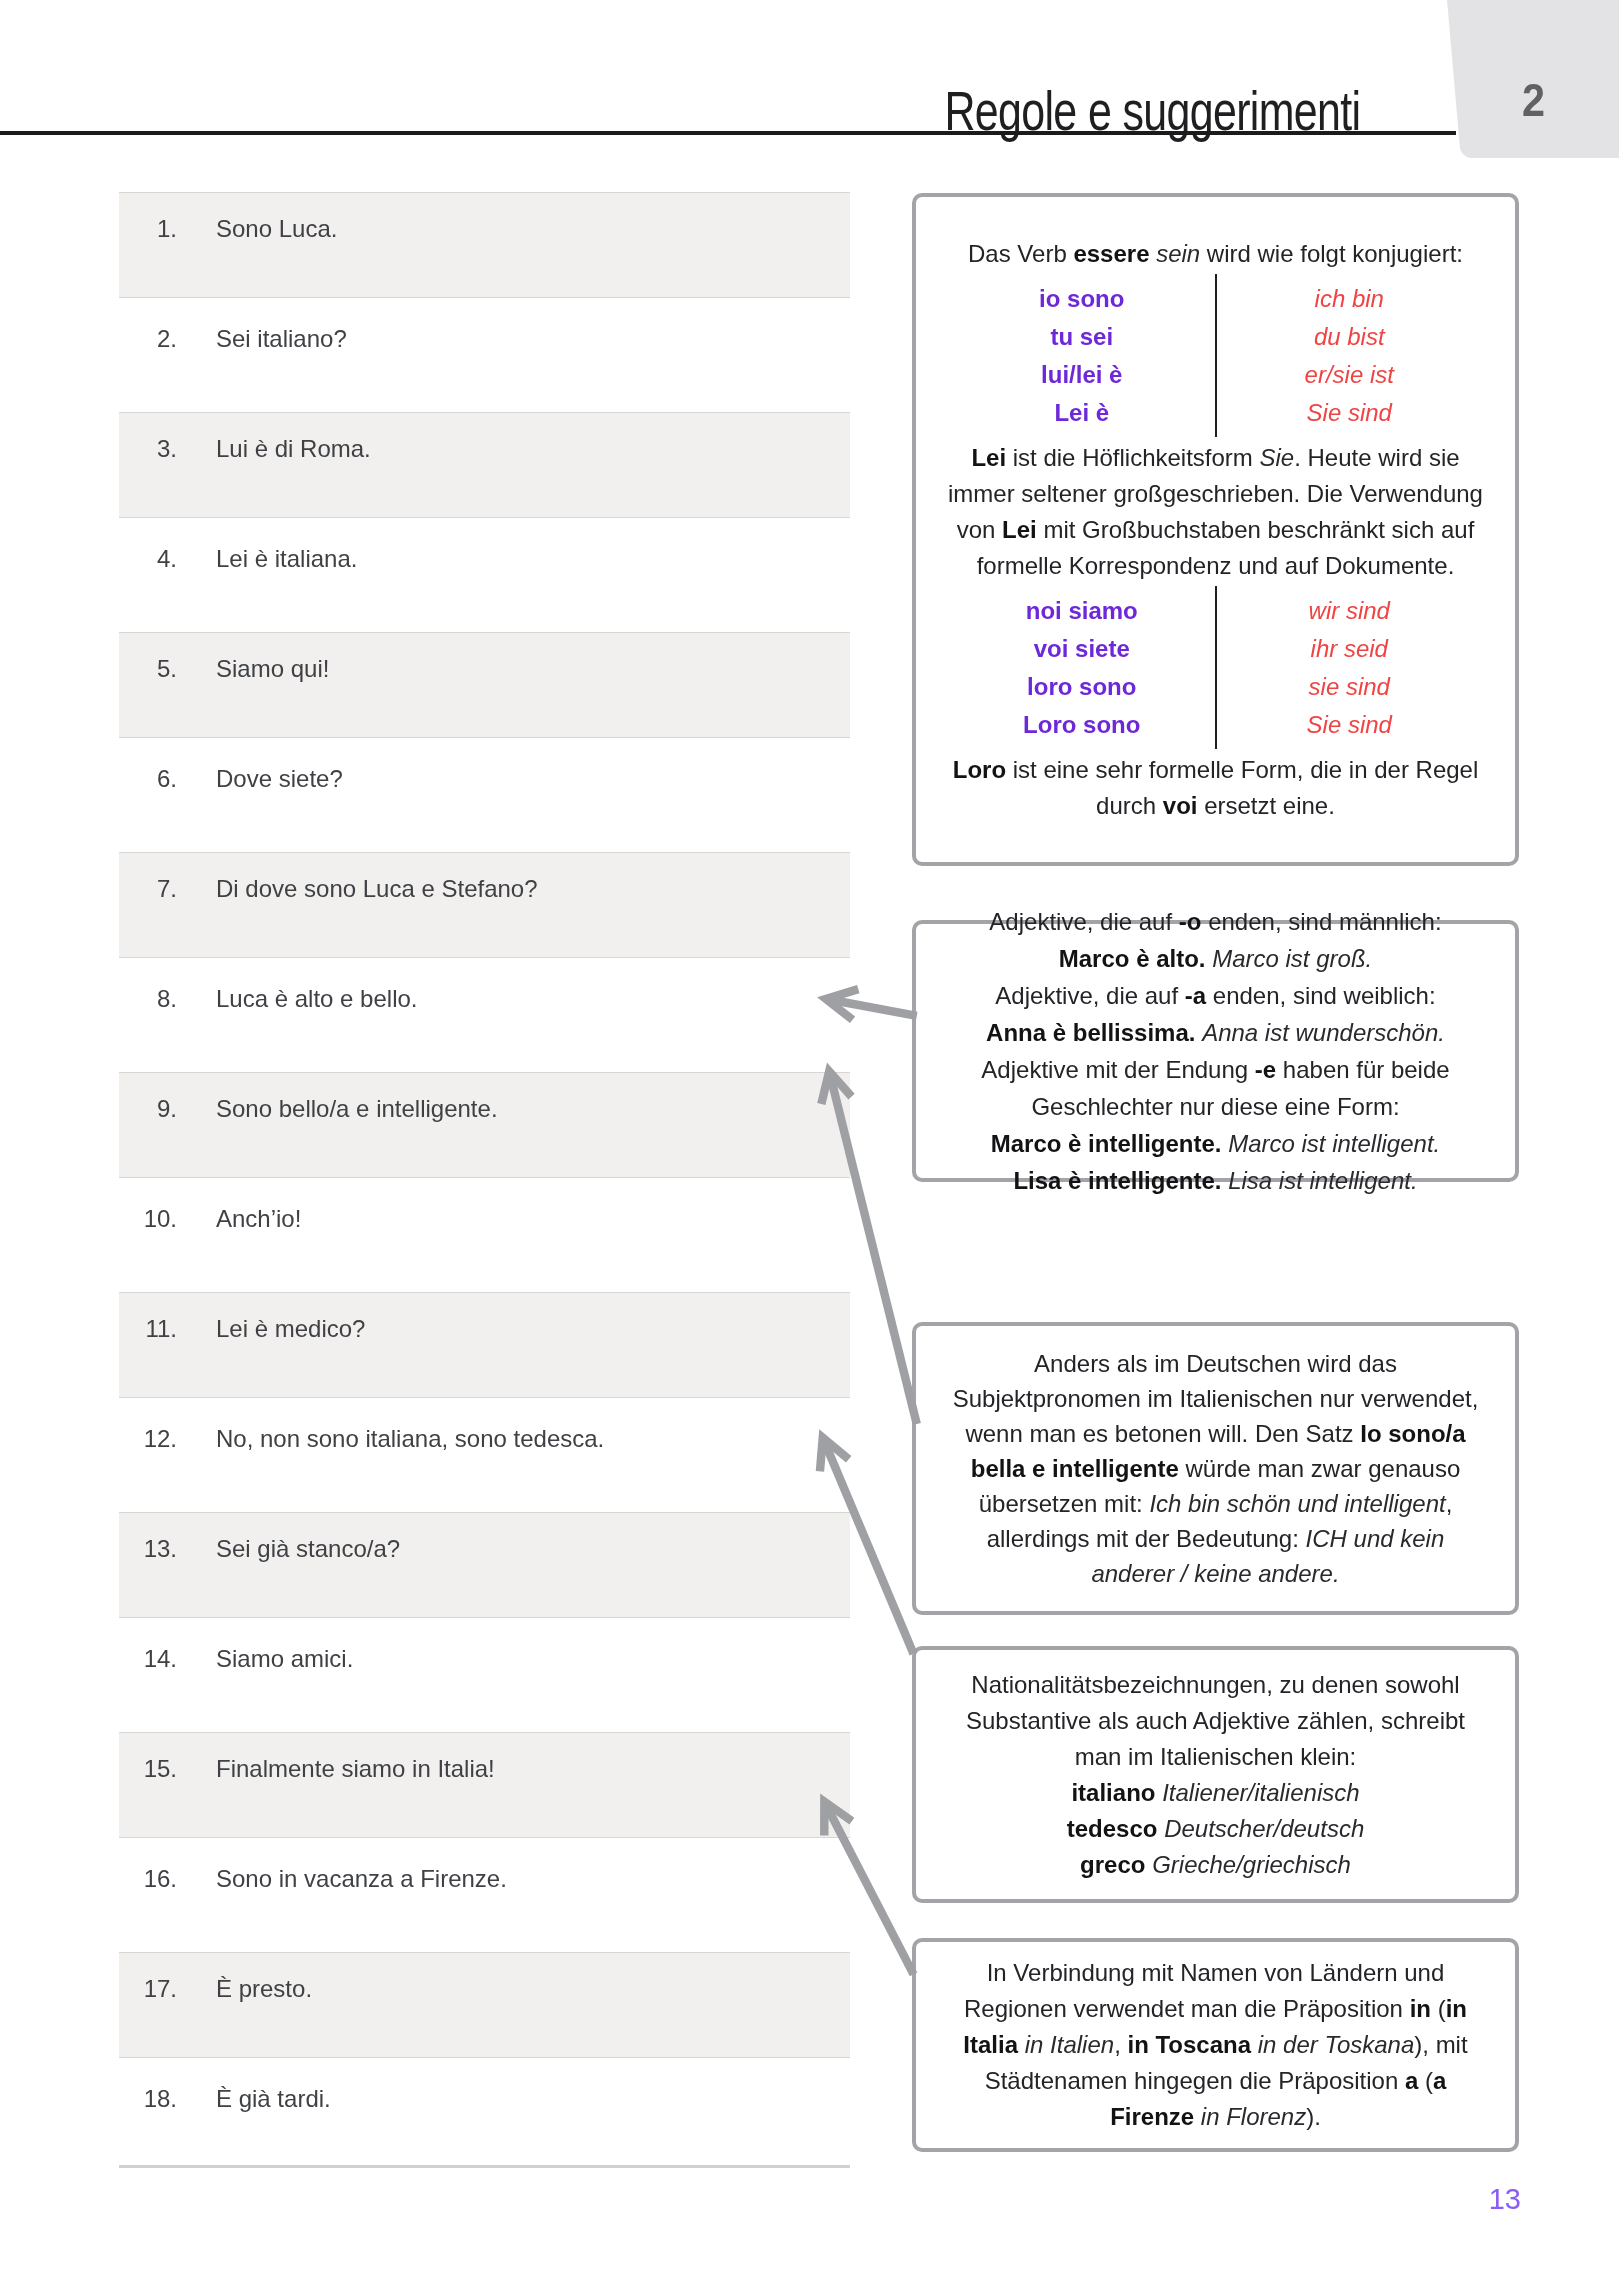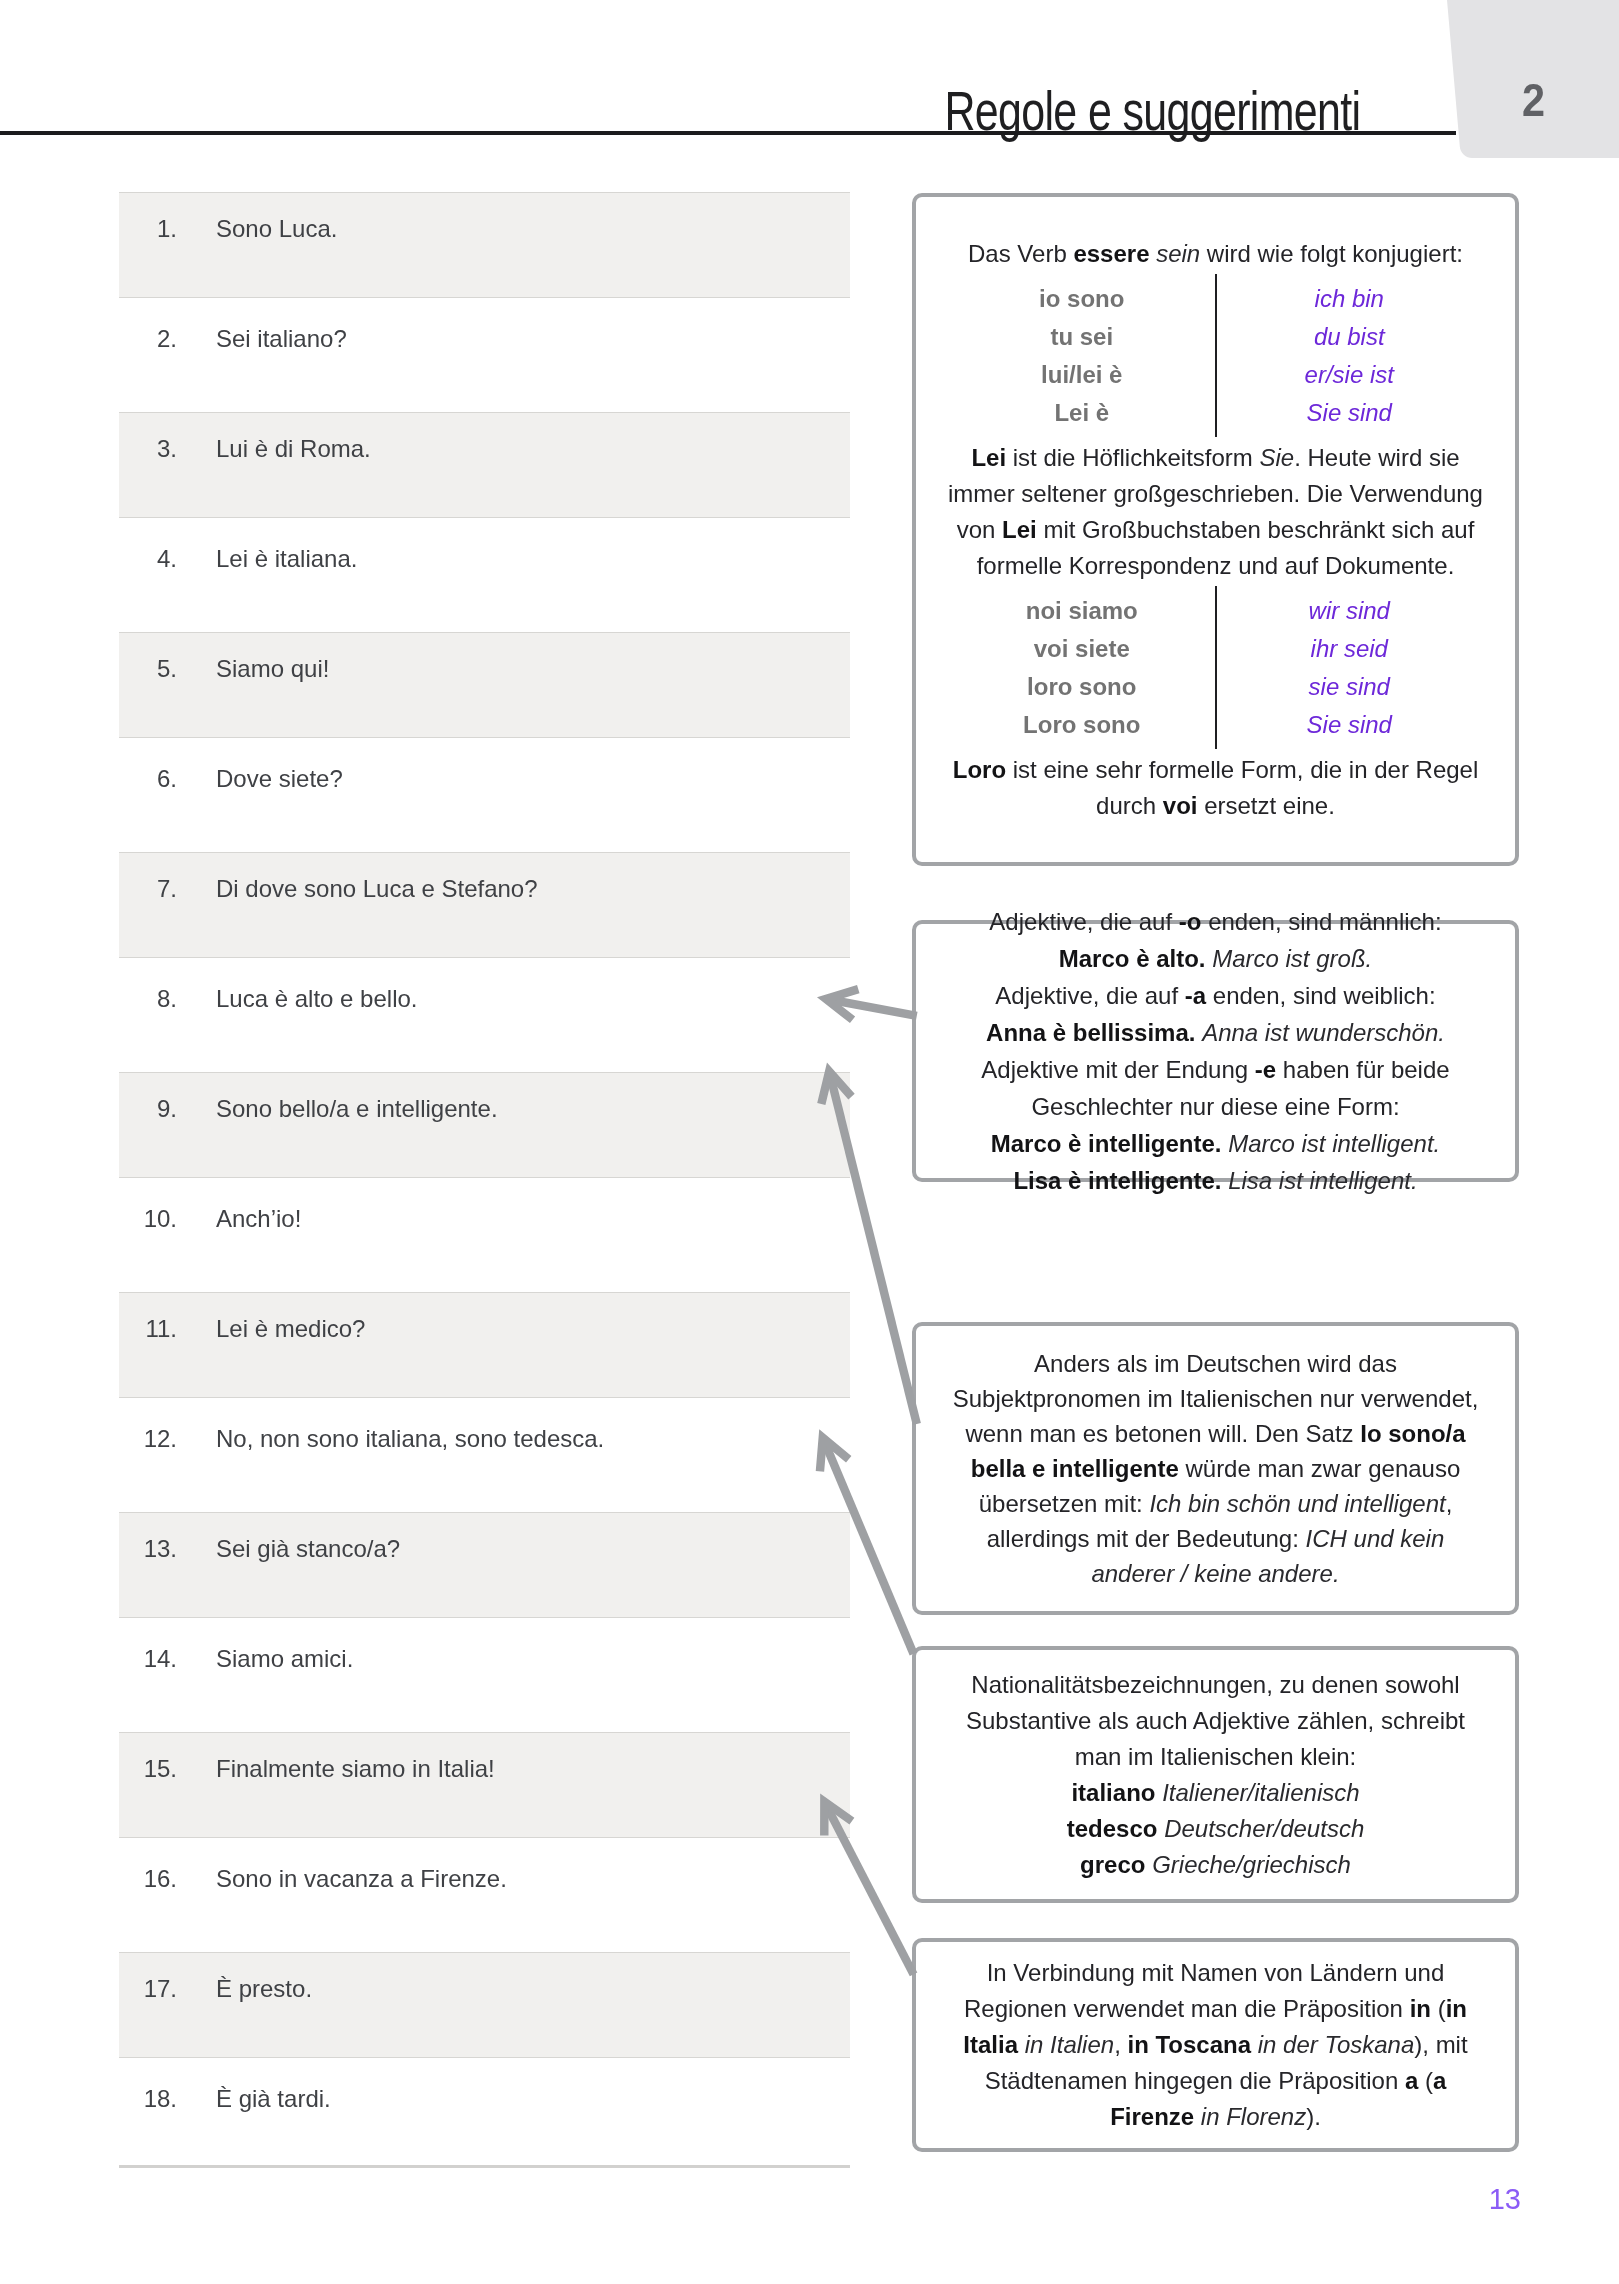--- a/index.html
+++ b/index.html
@@ -38,22 +38,22 @@
   .box-essere{top:193px;height:673px;}
   .box-adjectives{top:920px;height:262px;padding:11.3px 27px;}
   .box-adjectives p{line-height:37px;}
   .box-pronouns{top:1322px;height:293px;padding:8px 29px;}
   .box-pronouns p{line-height:35px;}
   .box-nationalities{top:1646px;height:257px;}
   .box-prepositions{top:1938px;height:214px;}
 
   .conj{position:relative;display:grid;grid-template-columns:1fr 1fr;width:100%;margin:8px 0;}
   .conj-cell{font-size:24px;line-height:38px;text-align:center;}
-  .conj-cell.it{font-weight:700;color:#737373;}
-  .conj-cell.de{font-style:italic;color:#6d28d9;}
+  .conj-cell.it{font-weight:700;color:#6d28d9;}
+  .conj-cell.de{font-style:italic;color:#ef4444;}
   .conj-divider{position:absolute;left:50%;top:-5.6px;bottom:-5.6px;width:2.4px;margin-left:-0.8px;background:#1f1f22;}
 
   
   .arrow-overlay{position:absolute;left:0;top:0;width:1619px;height:2284px;pointer-events:none;}
   .arrow path{stroke:#9ea0a3;stroke-width:10.5;fill:none;stroke-linecap:butt;stroke-linejoin:miter;}
 
   
   .page-number{position:absolute;top:2183px;right:98px;font-size:29px;color:#8b5cf6;}
 </style>
 </head>

